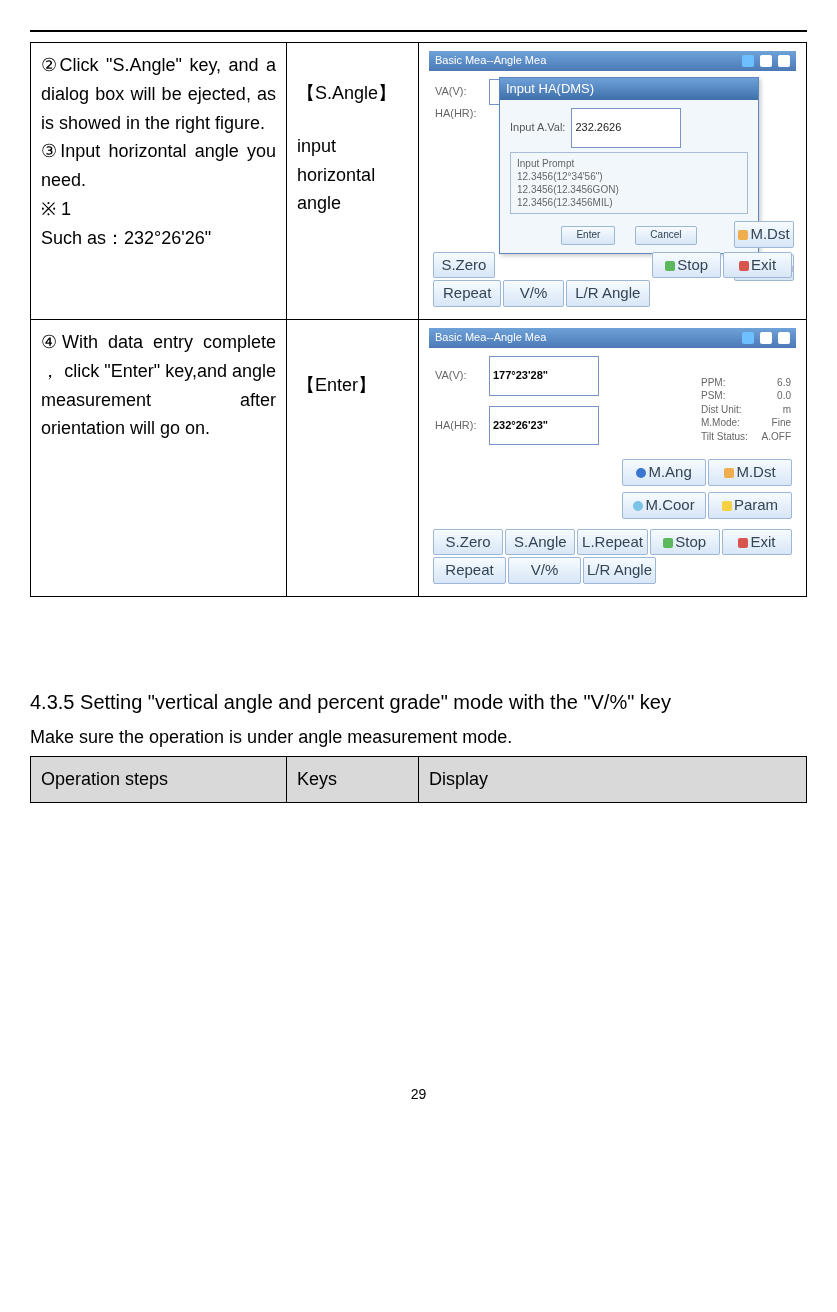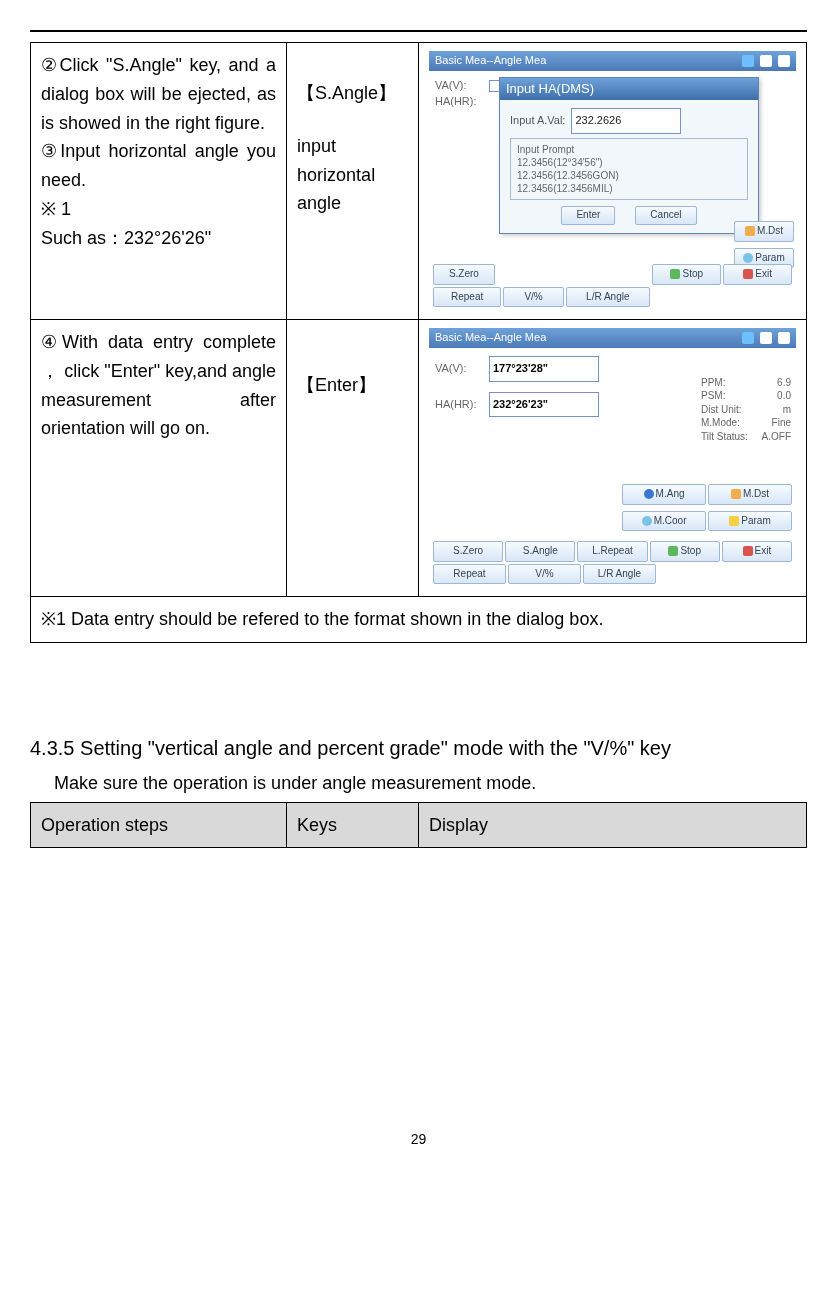--- a/index.html
+++ b/index.html
@@ -69,21 +69,21 @@
     .ico.white { background: #fff; }
     .body-area {
       padding: 6px;
       color: #555;
     }
     .row { display: flex; gap: 6px; align-items: center; margin: 2px 0; }
     .label { color: #666; min-width: 48px; }
     .valbox {
       border: 1px solid #7695c6;
       background: #fff;
-      padding: 5px 3px;
+      padding: 12px 3px;
       color: #222;
       min-width: 90px;
       display: inline-block;
     }
     .side-pane {
       position: absolute;
       right: 4px;
       top: 28px;
       width: 92px;
       font-size: 10px;
@@ -95,21 +95,21 @@
       gap: 2px;
       margin-top: 6px;
     }
     .btn {
       flex: 1;
       text-align: center;
       padding: 3px 2px;
       border: 1px solid #9fb7d6;
       background: linear-gradient(to bottom, #f6fbff, #d8e6f6);
       color: #345;
-      font-size: 10px;
+      font-size: 15px;
       border-radius: 2px;
       white-space: nowrap;
     }
     .btn .bicon {
       display: inline-block;
       width: 10px; height: 10px;
       vertical-align: middle;
       margin-right: 2px;
       border-radius: 50%;
     }
@@ -144,38 +144,38 @@
       padding: 4px 6px;
       margin-top: 4px;
       font-size: 10px;
       line-height: 1.3;
       color: #666;
     }
     .dialog .dbtns {
       display: flex;
       justify-content: center;
       gap: 20px;
-      margin-top: 6px;
+      margin-top: 12px;
     }
     .dialog .dbtn {
       border: 1px solid #9fb7d6;
       background: linear-gradient(to bottom, #f6fbff, #d8e6f6);
       padding: 2px 14px;
       color: #345;
       font-size: 10px;
       border-radius: 2px;
     }
 
     .section-heading {
       margin-top: 90px;
       font-size: 20px;
       font-weight: normal;
       line-height: 1.5;
     }
-    .section-note { margin-top: 6px; font-size: 18px; margin-left: 24px; }
+    .section-note { margin-top: 6px; font-size: 18px; }
 
     .pagenum {
       text-align: center;
       font-size: 14px;
       margin-top: 280px;
       color: #000;
     }
   </style>
 </head>
 <body>
@@ -341,23 +341,20 @@
               <span class="btn">V/%</span>
               <span class="btn">L/R Angle</span>
               <span style="flex:2"></span>
             </div>
           </div>
         </div>
 
       </td>
     </tr>
 
-    <tr>
-      <td colspan="3">※1 Data entry should be refered to the format shown in the dialog box.</td>
-    </tr>
   </tbody>
 </table>
 
 <h3 class="section-heading">4.3.5 Setting "vertical angle and percent grade" mode with the "V/%" key</h3>
 <div class="section-note">Make sure the operation is under angle measurement mode.</div>
 
 <table class="doc" style="margin-top:4px;">
   <colgroup>
     <col class="col-op">
       <col class="col-keys">

